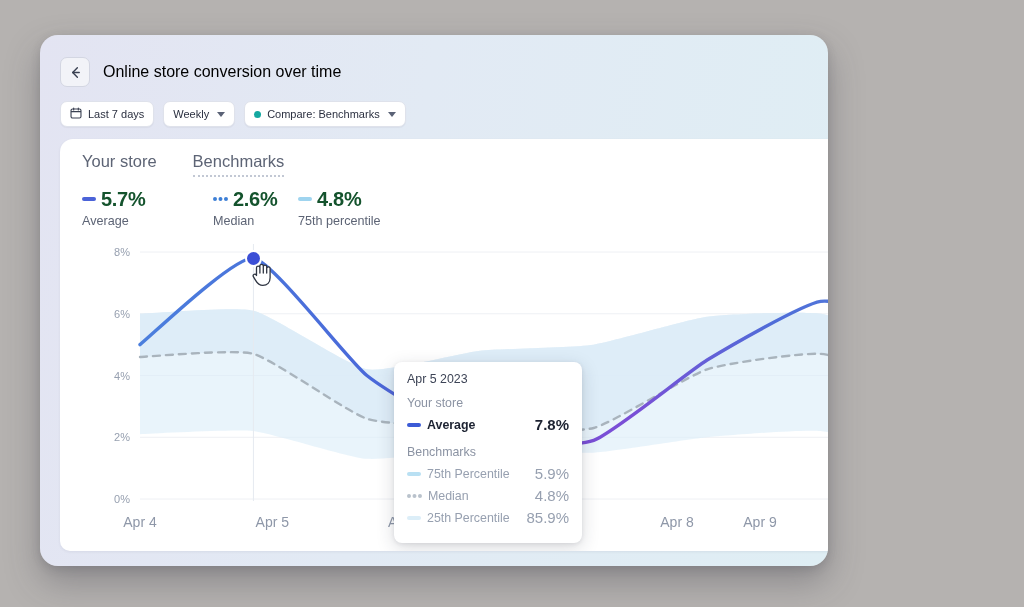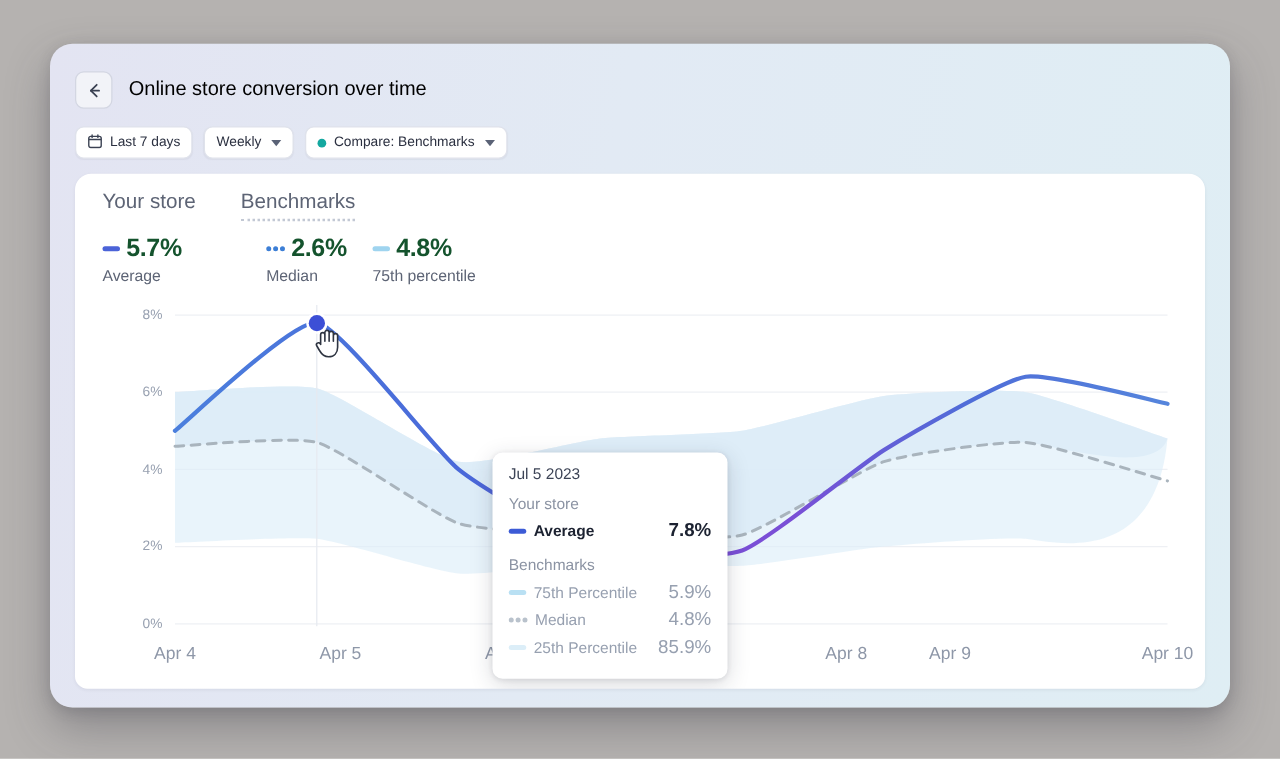--- a/index.html
+++ b/index.html
@@ -14,21 +14,21 @@
     font-family: "Liberation Sans", sans-serif;
     background: #b5b2b0;
     -webkit-font-smoothing: antialiased;
   }
 
   
   #app-card {
     position: absolute;
     left: 40px;
     top: 35px;
-    width: 944px;
+    width: 788px;
     height: 531px;
     border-radius: 18px;
     background: linear-gradient(100deg, #e3e4f2 0%, #e2eaf4 45%, #dfeef4 100%);
     box-shadow: 0 16px 34px rgba(60,60,70,.34), 0 3px 10px rgba(60,60,70,.18);
     overflow: hidden;
   }
 
   
   #page-header {
     position: absolute;
@@ -365,21 +365,21 @@
           <div class="xtick" style="left: 212.333px; top: 270px;">Apr 5</div>
           <div class="xtick" style="left: 344.667px; top: 270px;">Apr 6</div>
           <div class="xtick" style="left: 477px; top: 270px;">Apr 7</div>
           <div class="xtick" style="left: 617px; top: 270px; text-align: center;">Apr 8</div>
           <div class="xtick" style="left: 700px; top: 270px;">Apr 9</div>
           <div class="xtick" style="left: 874px; top: 270px;">Apr 10</div>
         </div>
     </div>
 
     <div id="chart-tooltip">
-      <div id="tooltip-date">Jul 5 2023</div>
+      <div id="tooltip-date">Apr 5 2023</div>
 
       <div class="tt-section-title">Your store</div>
 
       <div class="tt-row primary">
         <span class="swatch" style="background:#3c5bd6"></span>
         <span class="tt-name">Average</span>
         <span class="tt-val">7.8%</span>
       </div>
 
       <div class="tt-gap"></div>

